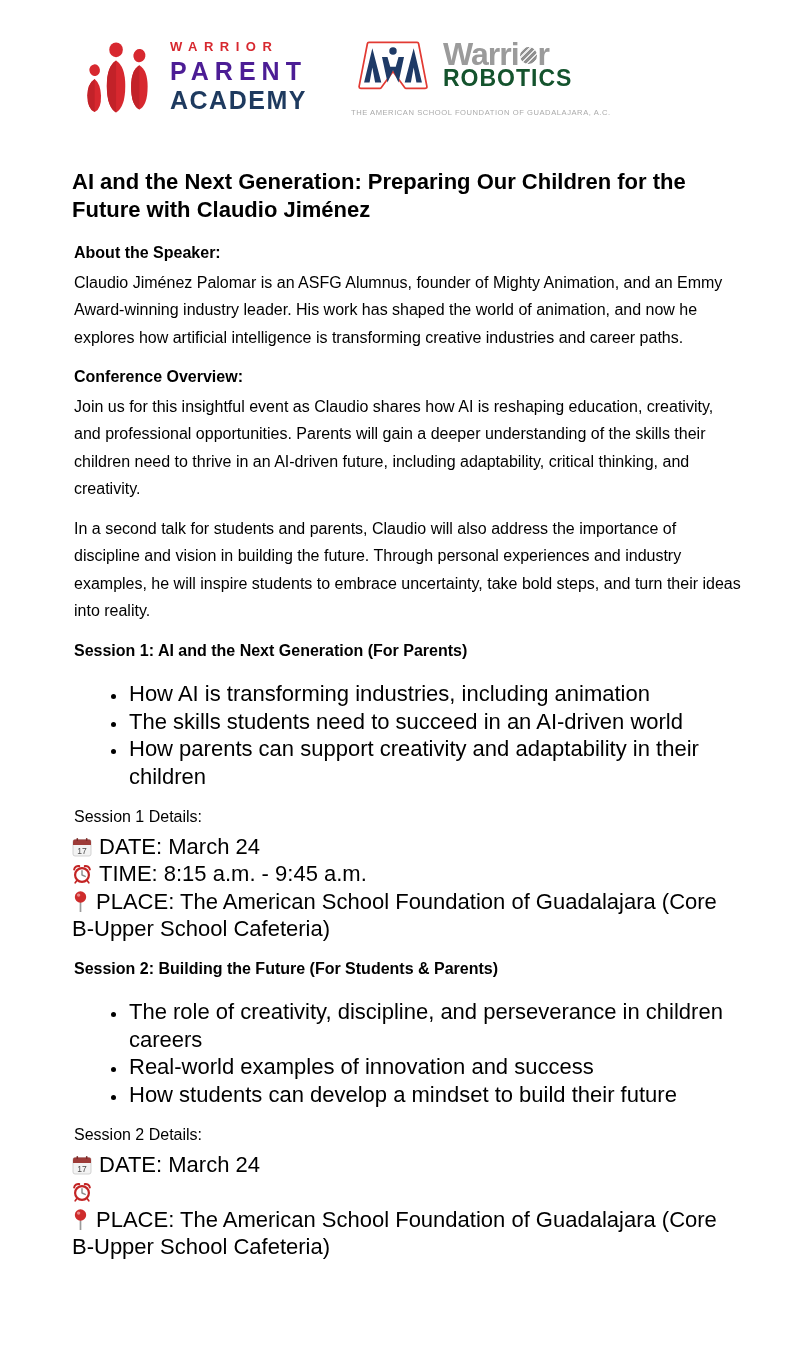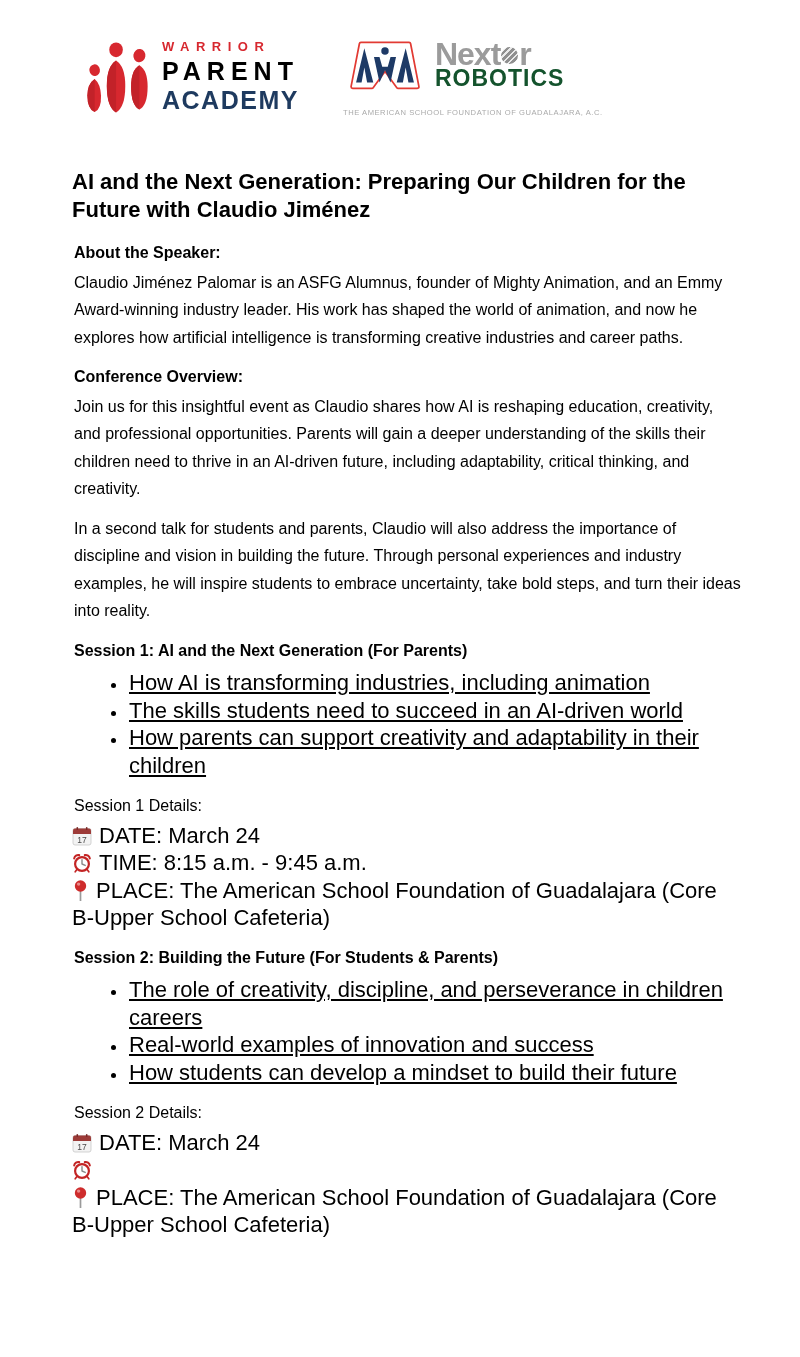--- a/index.html
+++ b/index.html
@@ -6,45 +6,45 @@
   html, body { margin: 0; padding: 0; background: #ffffff; }
   body {
     width: 800px;
     font-family: "Liberation Sans", sans-serif;
     color: #000000;
   }
   .page { width: 800px; padding: 36px 58px 30px 72px; }
 
   
   .logos { display: flex; align-items: center; gap: 44px; margin: 0 0 0 12px; height: 80px; }
-  .wpa-logo { display: flex; align-items: center; gap: 10px; }
+  .wpa-logo { display: flex; align-items: center; gap: 18px; }
   .wpa-text { display: flex; flex-direction: column; line-height: 1; }
   .wpa-warrior { color: #d7282f; font-size: 13px; letter-spacing: 6.5px; font-weight: bold; margin-bottom: 6px; }
-  .wpa-parent { color: #000000; font-size: 25px; font-weight: bold; letter-spacing: 6px; margin-bottom: 4px; }
+  .wpa-parent { color: #4c1d95; font-size: 25px; font-weight: bold; letter-spacing: 6px; margin-bottom: 4px; }
   .wpa-academy { color: #1e3a5f; font-size: 25px; font-weight: bold; letter-spacing: 1.5px; }
 
   .wr-logo { display: flex; flex-direction: column; }
   .wr-row { display: flex; align-items: center; gap: 8px; }
   .wr-text { display: flex; flex-direction: column; line-height: 0.88; }
   .wr-warrior { color: #9b9b9b; font-size: 32px; font-weight: bold; letter-spacing: -1px; }
   .robo-o {
     display: inline-block; width: 17px; height: 17px; border-radius: 50%;
     background: repeating-linear-gradient(135deg, #8f8f8f 0 2.6px, #e9e9e9 2.6px 4.4px);
     vertical-align: 0.5px; margin: 0 1px;
   }
   .wr-robotics { color: #14532d; font-size: 23px; font-weight: bold; letter-spacing: 1px; }
   .wr-tagline { color: #aaaaaa; font-size: 7.6px; letter-spacing: 0.55px; margin-top: 15px; white-space: nowrap; }
 
   
   main { margin-top: 52px; width: 672px; }
   h1 { font-size: 22px; line-height: 28px; font-weight: bold; margin: 0 0 15px 0; }
   .b { font-weight: bold; }
   p { font-size: 16px; line-height: 27.5px; margin: 2px; }
   .block { margin-bottom: 12px; }
-  ul { margin: 5px 0 13px 0; padding-left: 55px; text-decoration: underline; }
+  ul { margin: 16px 0 13px 0; padding-left: 55px; }
   li { font-size: 22px; line-height: 27.5px; padding-left: 2px; }
   li::marker { font-size: 15px; }
 
   .detail-line { font-size: 22px; line-height: 27.5px; }
   .inline-icon { display: inline-block; vertical-align: -3px; margin-right: 7px; }
   .pin-icon { vertical-align: -4px; margin-right: 9px; margin-left: 2px; }
 </style>
 </head>
 <body>
 
@@ -81,21 +81,21 @@
           <path d="M14,74 L26,12 L96,12 L108,74 L80,74 L61,48 L42,74 Z" fill="#ffffff" stroke="#ffffff" stroke-width="2" stroke-linejoin="round"></path>
 
           <path d="M19,68 L31,18 L44,68 L35,68 L31,46 L27,68 Z" fill="#1e3a66"></path>
 
           <circle cx="61" cy="22" r="5.4" fill="#1e3a66"></circle>
           <path d="M45,31 L53,68 L61,50 L69,68 L77,31 L69,31 L65,45 L57,45 L53,31 Z" fill="#1e3a66"></path>
 
           <path d="M78,68 L91,18 L103,68 L95,68 L91,46 L87,68 Z" fill="#1e3a66"></path>
         </svg>
         <div class="wr-text">
-          <div class="wr-warrior"><span>Next</span><span class="robo-o"></span><span>r</span></div>
+          <div class="wr-warrior"><span>Warri</span><span class="robo-o"></span><span>r</span></div>
           <div class="wr-robotics">ROBOTICS</div>
         </div>
       </div>
       <div class="wr-tagline">THE AMERICAN SCHOOL FOUNDATION OF GUADALAJARA, A.C.</div>
     </div>
   </header>
 
   <main>
 
     <h1>AI and the Next Generation: Preparing Our Children for the Future with Claudio Jiménez</h1>

